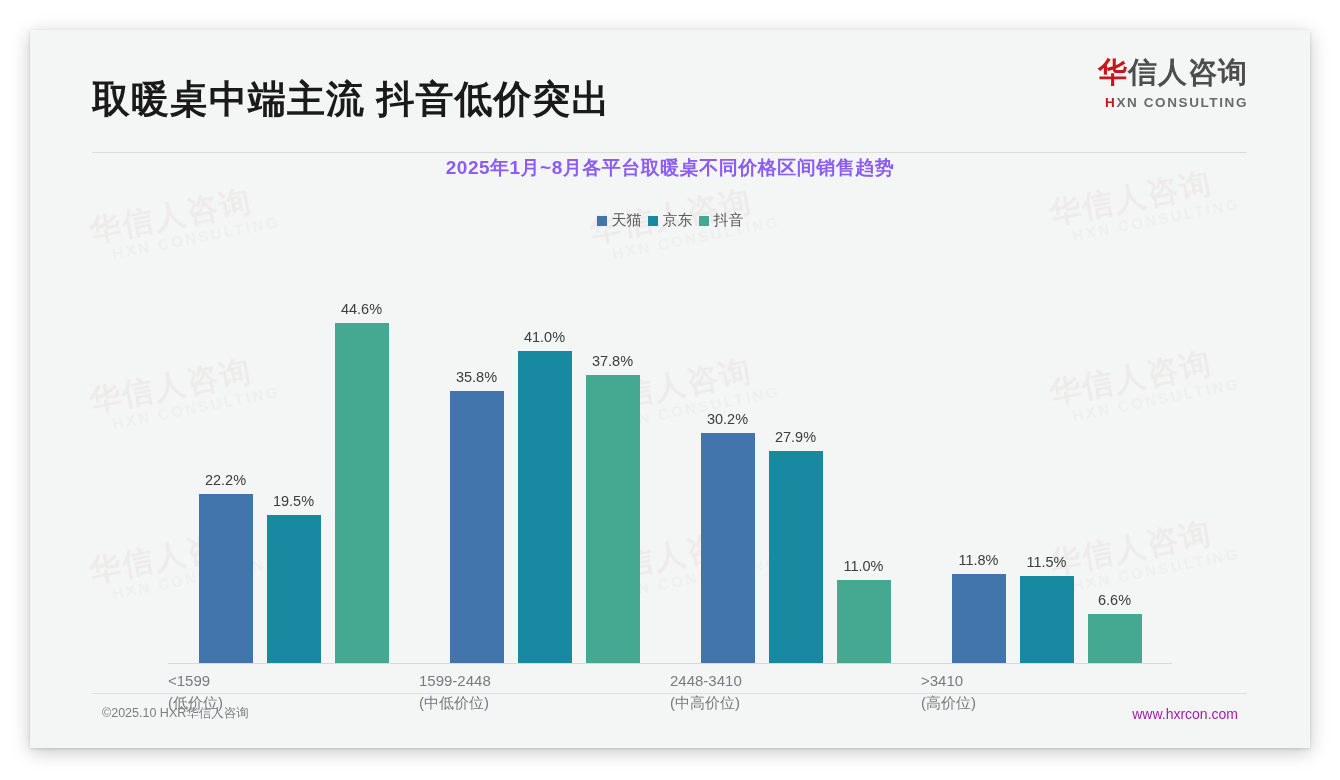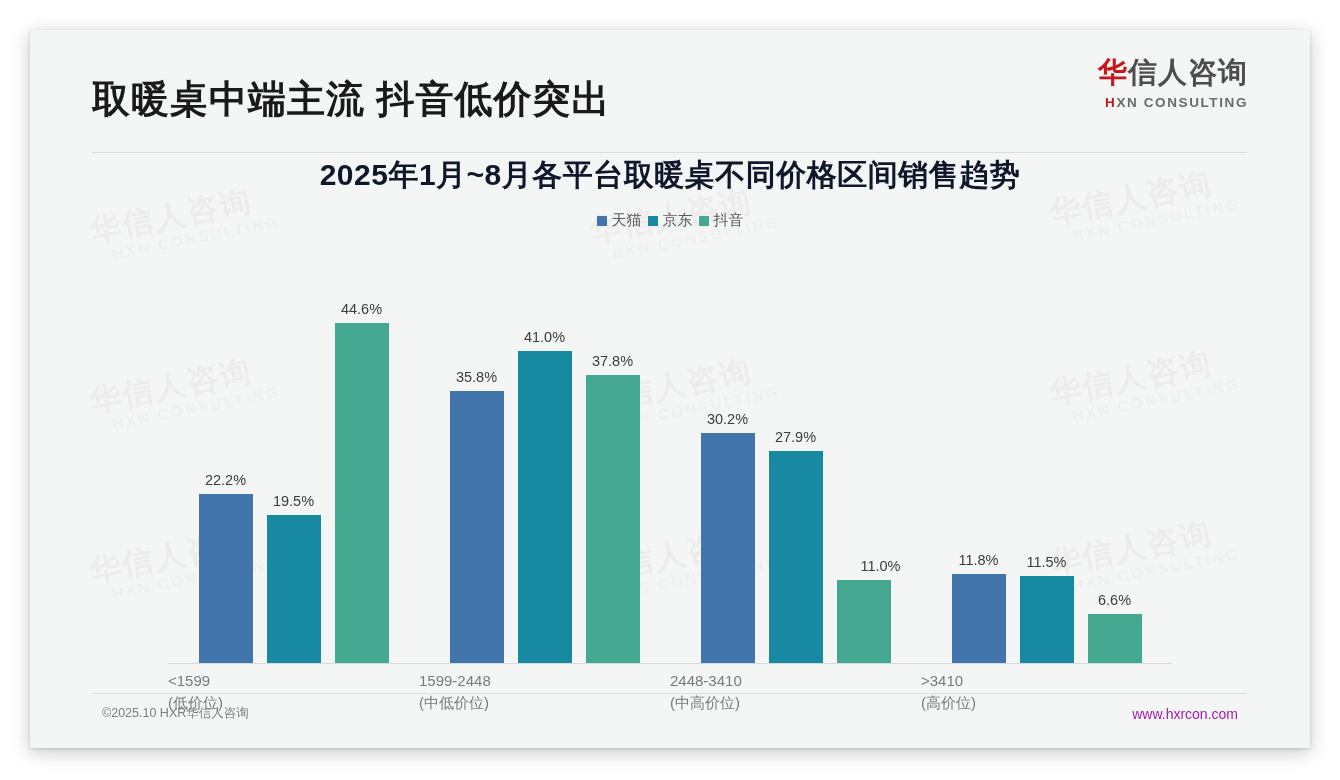--- a/index.html
+++ b/index.html
@@ -65,21 +65,21 @@
   .header-rule {
     position: absolute; left: 62px; top: 122px;
     width: 1155px; height: 1px; background: #dcdcdc; z-index: 3;
   }
 
   
   .chart-wrap { position: absolute; inset: 0; z-index: 2; }
   .chart-title {
     position: absolute; left: 0; top: 125px; width: 100%;
     text-align: center;
-    font-size: 30px; font-weight: 700; color: #0f172a;
+    font-size: 19px; font-weight: 700; color: #8b5cf6;
     letter-spacing: 0.5px;
   }
   .legend {
     position: absolute; left: 0; top: 181px; width: 100%;
     display: flex; justify-content: center; align-items: center; gap: 6px;
   }
   .legend-item { display: flex; align-items: center; gap: 5px; }
   .legend-swatch { width: 10px; height: 10px; display: inline-block; }
   .legend-label { font-size: 15px; color: #5a5a5a; }
 
@@ -240,21 +240,21 @@
             <div class="bar-col">
               <div class="bar" style="height: 230.7px; background: rgb(65, 117, 171);"></div>
               <div class="bar-value" style="bottom: 236.7px;">30.2%</div>
             </div>
             <div class="bar-col">
               <div class="bar" style="height: 213.2px; background: rgb(23, 137, 160);"></div>
               <div class="bar-value" style="bottom: 219.2px;">27.9%</div>
             </div>
             <div class="bar-col">
               <div class="bar" style="height: 84px; background: rgb(69, 169, 146);"></div>
-              <div class="bar-value" style="bottom: 90px; margin-left: 17px;">11.0%</div>
+              <div class="bar-value" style="bottom: 90px;">11.0%</div>
             </div>
           </div>
           <div class="group">
             <div class="bar-col">
               <div class="bar" style="height: 90.2px; background: rgb(65, 117, 171);"></div>
               <div class="bar-value" style="bottom: 96.2px;">11.8%</div>
             </div>
             <div class="bar-col">
               <div class="bar" style="height: 87.9px; background: rgb(23, 137, 160);"></div>
               <div class="bar-value" style="bottom: 93.9px;">11.5%</div>

